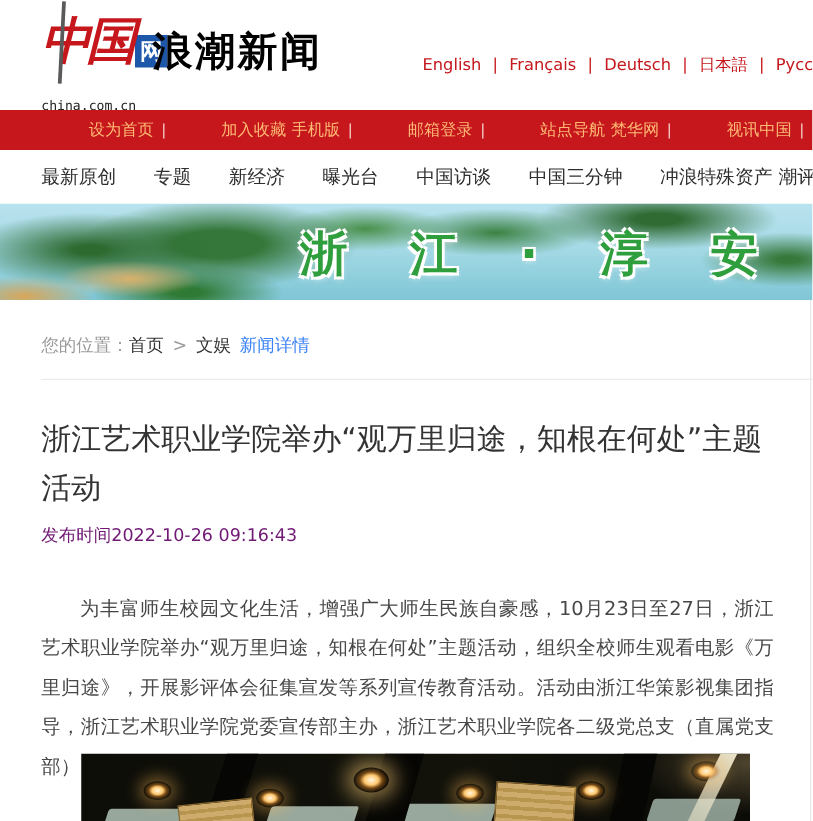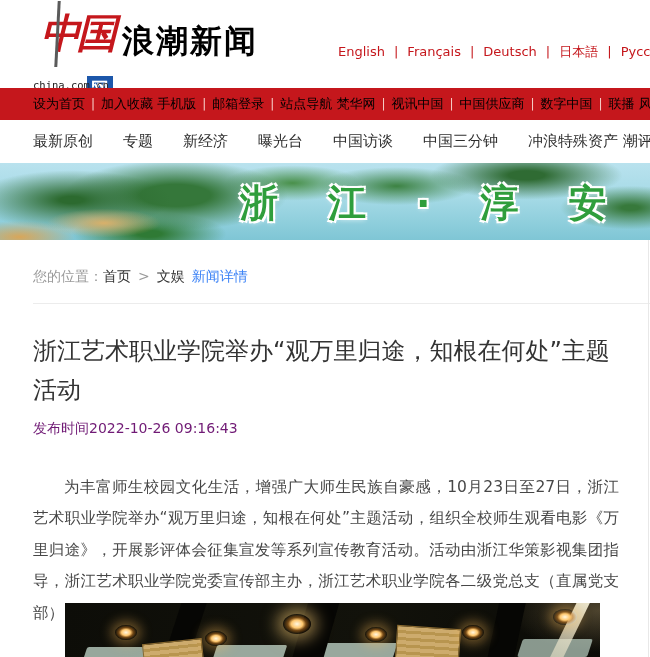--- a/index.html
+++ b/index.html
@@ -5,21 +5,21 @@
   html,body{margin:0;padding:0;}
   body{
     width:650px;height:657px;overflow:hidden;background:#fff;
     font-family:"DejaVu Sans","Liberation Sans",sans-serif;
     position:relative;
   }
   .page{position:absolute;left:0;top:0;width:650px;height:657px;overflow:hidden;background:#fff;}
 
   
   .site-logo{position:absolute;left:33px;top:6px;display:block;text-decoration:none;cursor:pointer;}
-  .logo-top{display:flex;align-items:flex-end;height:54px;flex-direction:column;}
+  .logo-top{display:flex;align-items:center;height:54px;}
   .logo-zh{
     font-family:"DejaVu Serif","Liberation Serif",serif;
     font-weight:bold;font-style:italic;font-size:40px;line-height:54px;
     color:#c5171c;letter-spacing:-4px;position:relative;
   }
   .logo-zh::before{content:"";position:absolute;left:15px;top:-5px;width:3px;height:66px;background:#5a5a5a;transform:rotate(3deg);}
   .logo-net{
     width:26px;height:26px;background:#1c57aa;color:#fff;font-size:18px;font-weight:bold;
     display:flex;align-items:center;justify-content:center;margin:16px 0 0 3px;flex:0 0 auto;
   }
@@ -29,21 +29,21 @@
 
   .site-name{position:absolute;left:122px;top:20px;font-size:32px;font-weight:bold;color:#000;letter-spacing:2px;}
 
   .lang-row{position:absolute;left:338px;top:43px;font-size:13px;white-space:nowrap;}
   .lang-row a{color:#c5171c;text-decoration:none;cursor:pointer;}
   .lang-row .sep{color:#c5171c;margin:0 9px;}
 
   
   .red-nav{position:absolute;left:0;top:88px;width:650px;height:32px;background:#c5171c;}
   .red-nav-inner{position:absolute;left:33px;top:0;line-height:32px;font-size:13px;white-space:nowrap;}
-  .red-nav-inner a{color:#000000;text-decoration:none;cursor:pointer;}
+  .red-nav-inner a{color:#fdba74;text-decoration:none;cursor:pointer;margin-left:38px;}
   .red-nav-inner .sep{margin:0 6px;color:rgba(255,240,230,.85);font-size:12px;}
 
   
   .channel-nav{position:absolute;left:33px;top:120px;width:617px;height:43px;line-height:43px;font-size:15px;white-space:nowrap;}
   .channel-nav a{color:#2e2e2e;text-decoration:none;margin-right:30px;cursor:pointer;}
 
   
   .banner{
     position:absolute;left:0;top:163px;width:650px;height:77px;overflow:hidden;
     background:

